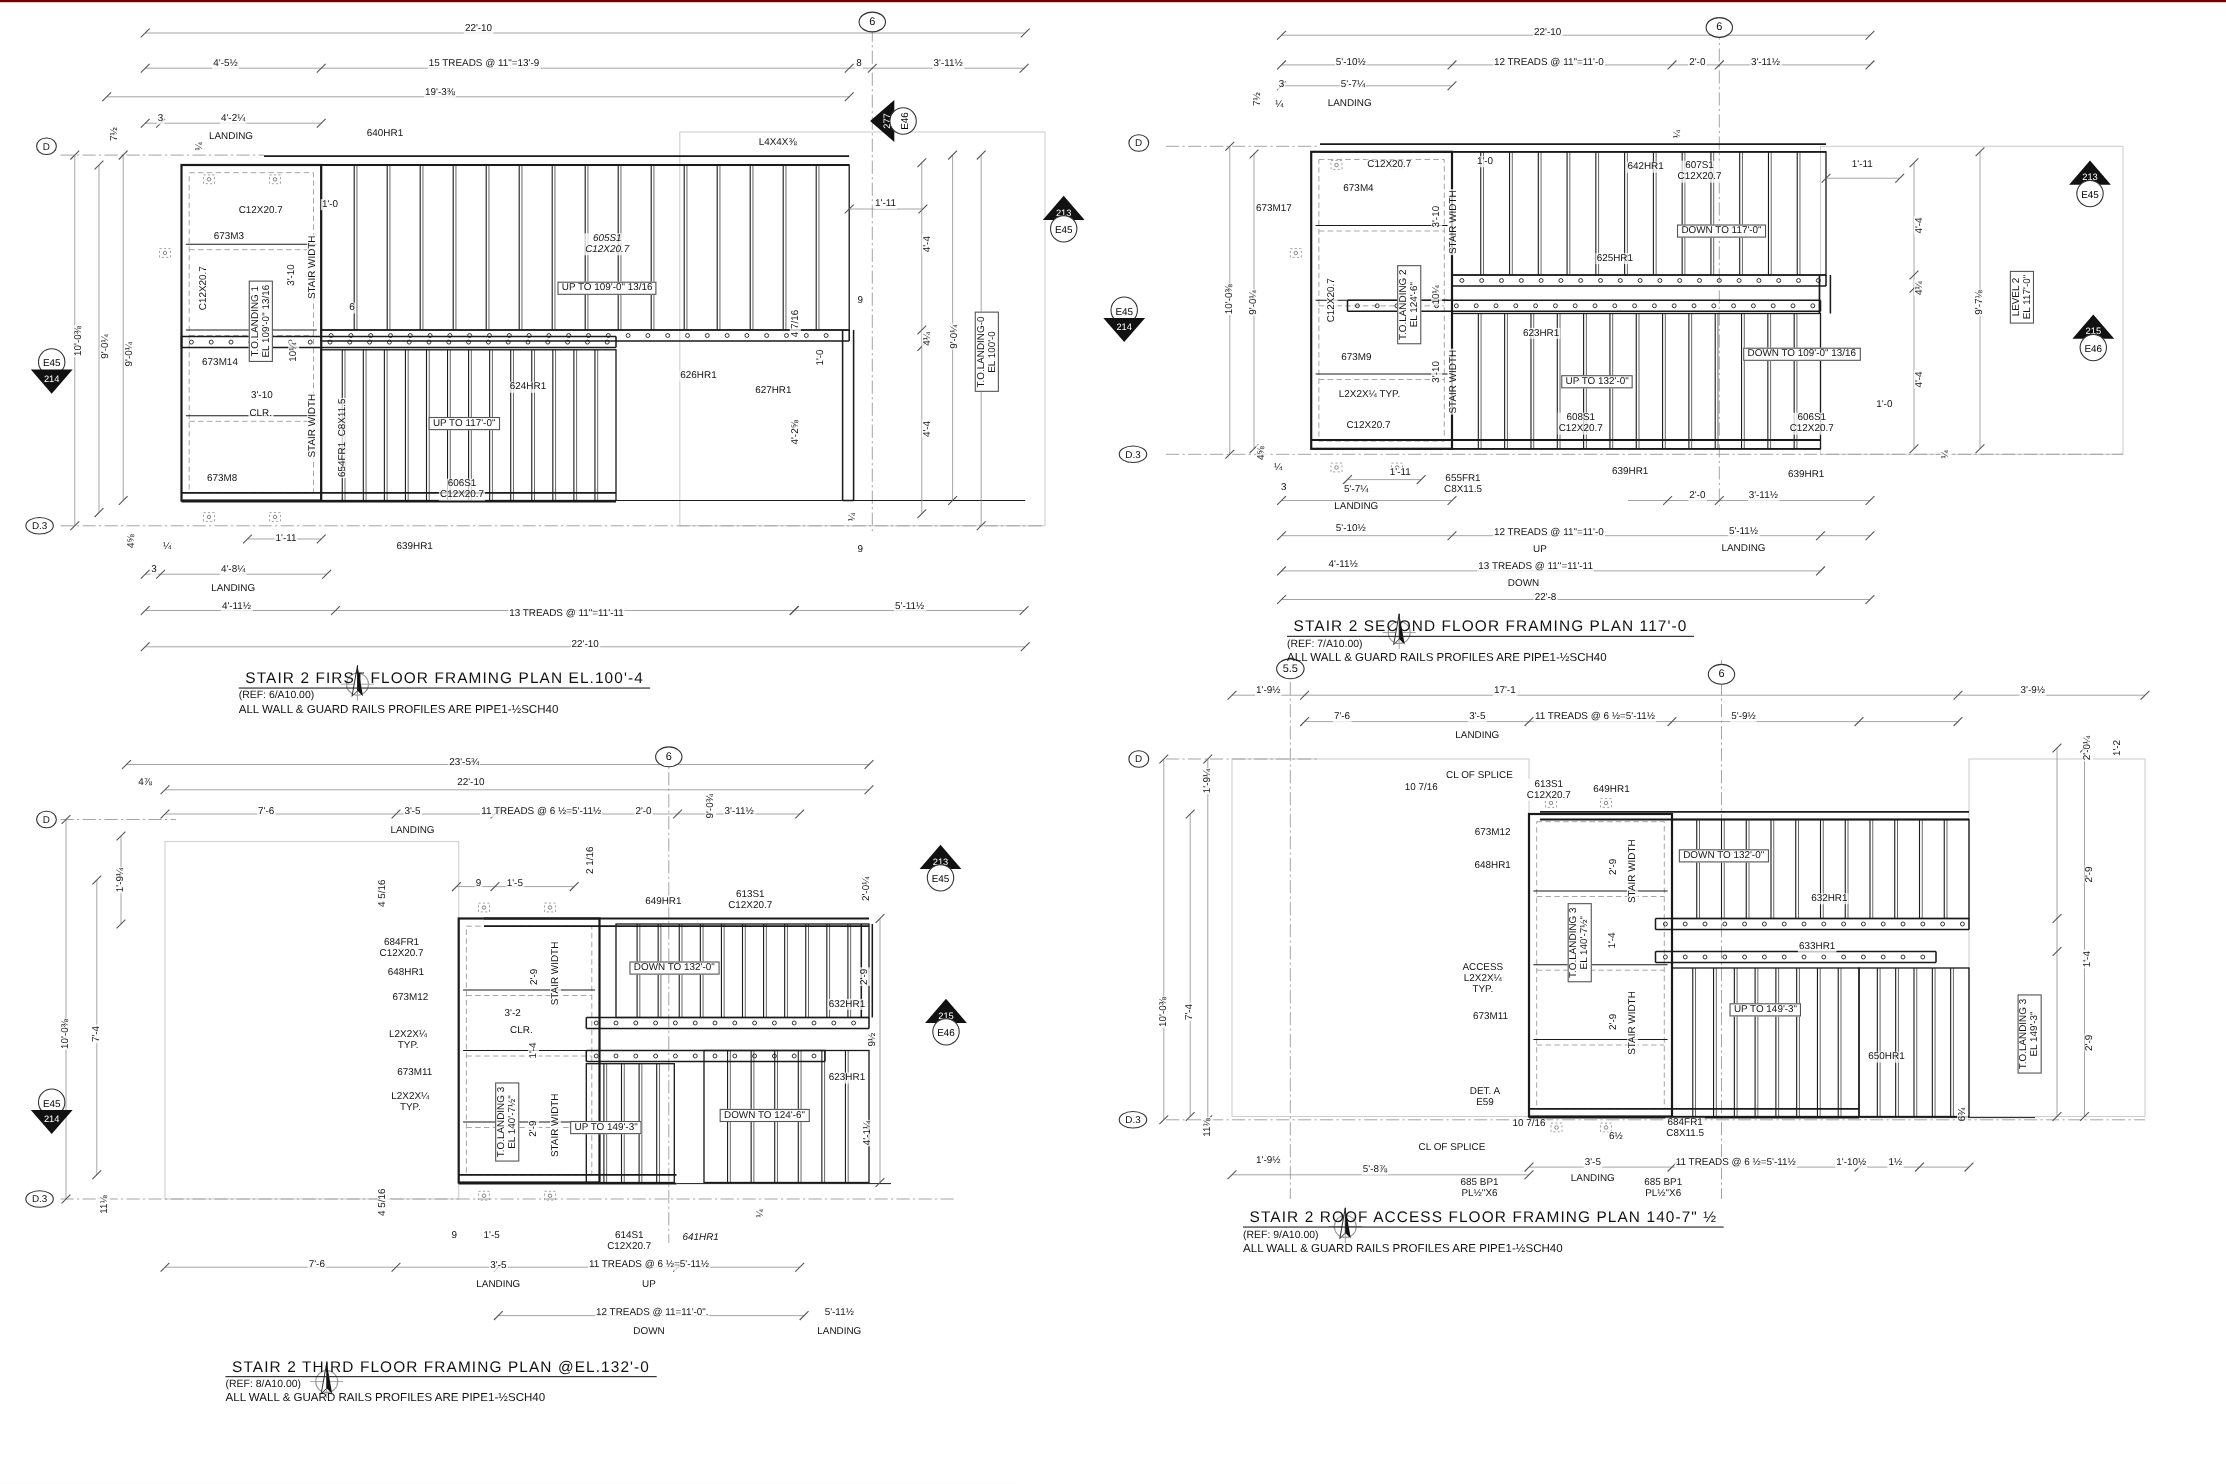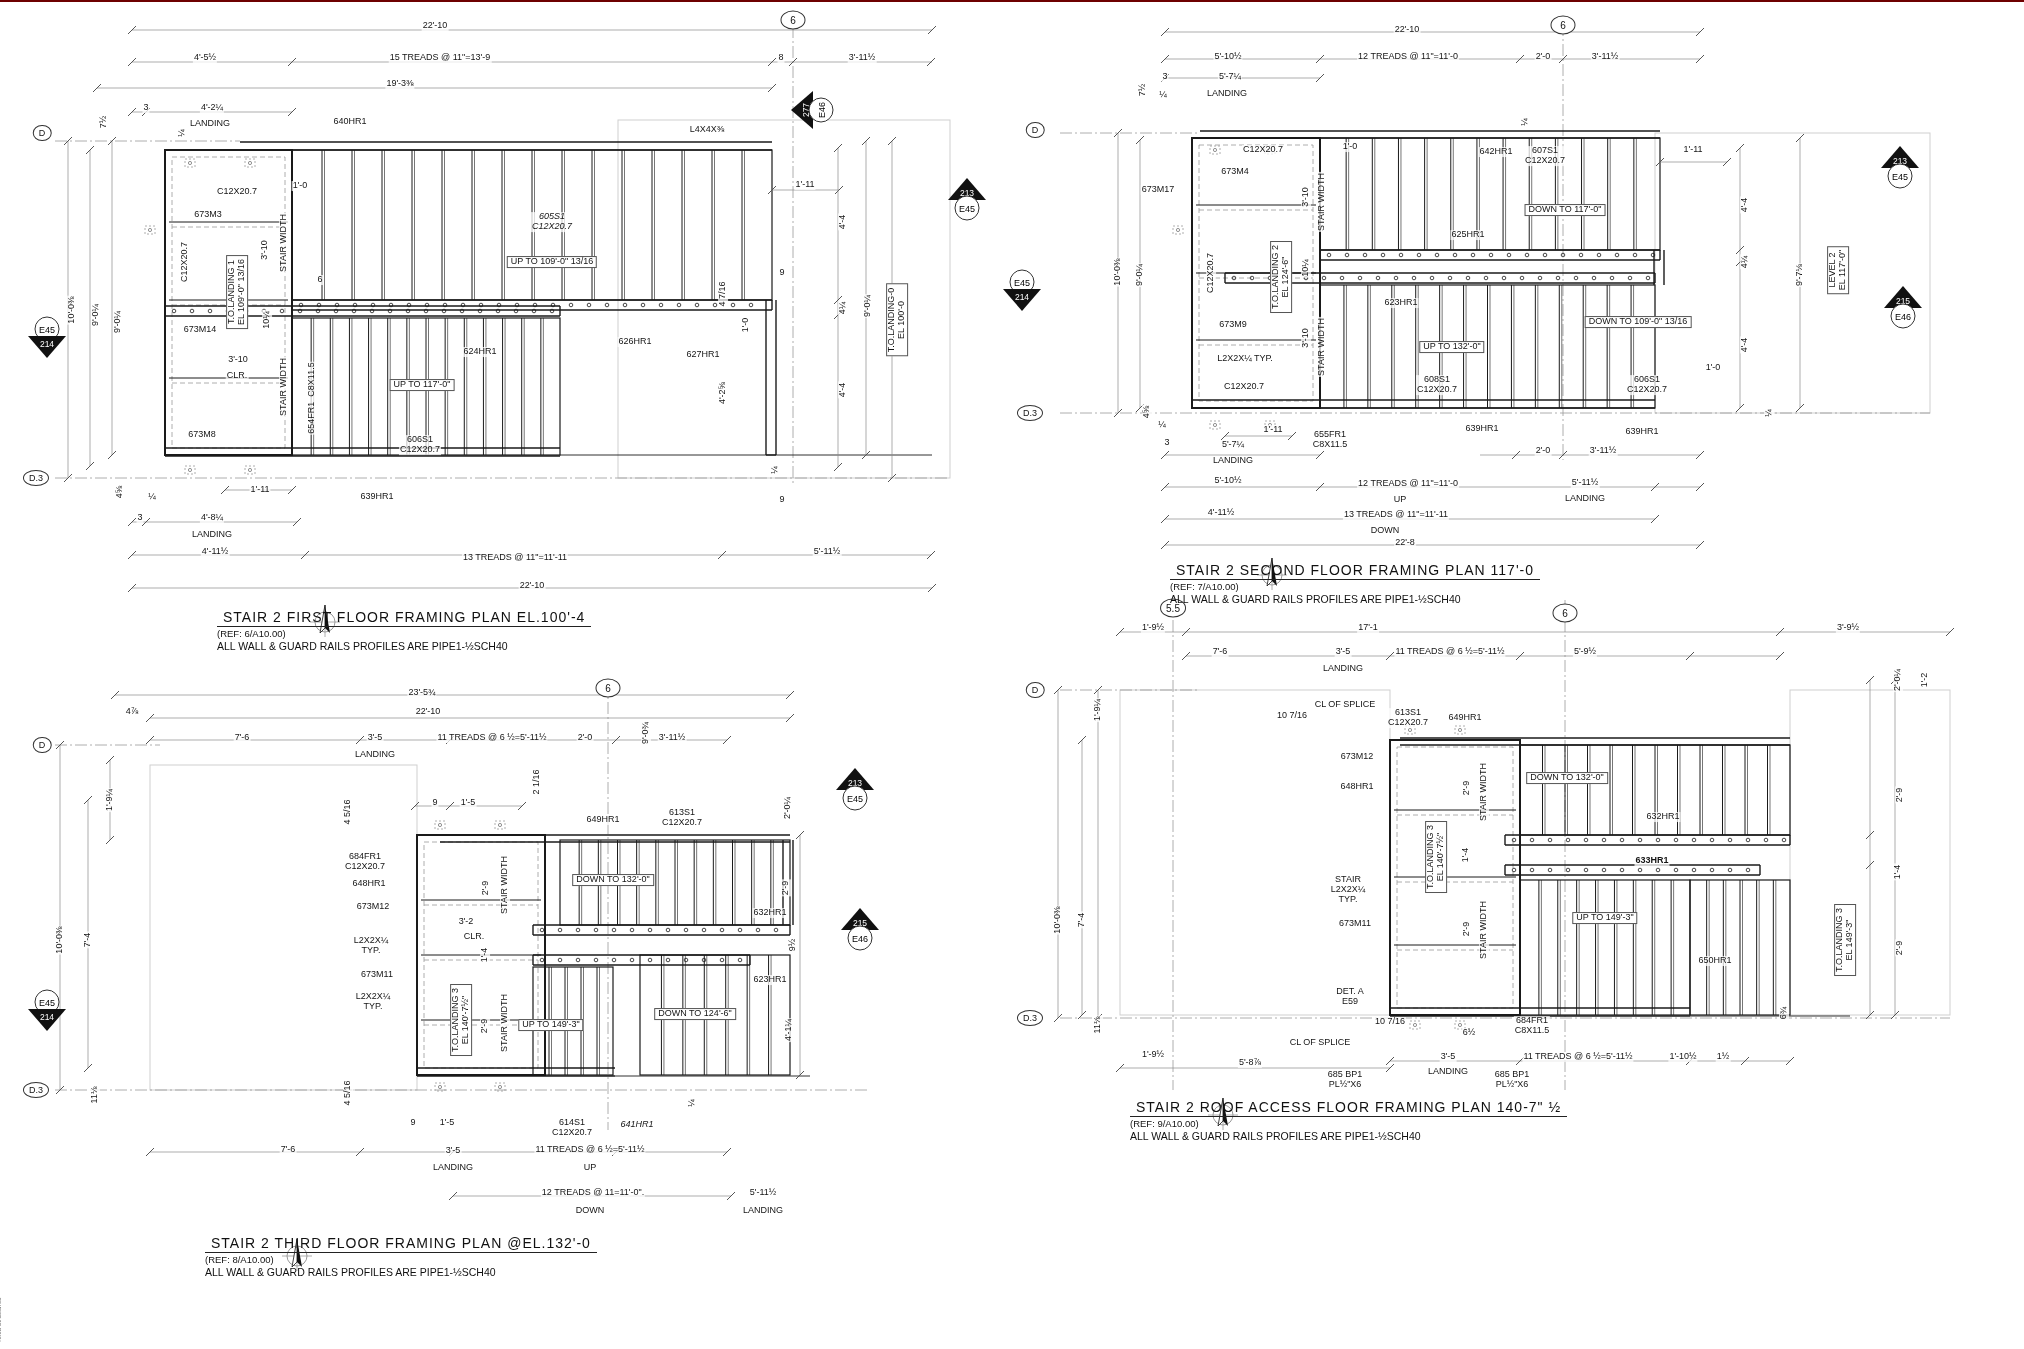--- a/index.html
+++ b/index.html
@@ -1007,25 +1007,25 @@
       <span class="lbl" style="left: 1465px; top: 718px;">649HR1</span>
       <span class="lbl" style="left: 1357px; top: 757px;">673M12</span>
       <span class="lbl" style="left: 1357px; top: 787px;">648HR1</span>
       <span class="lbl b" style="left: 1567px; top: 778px;">DOWN TO 132'-0"</span>
       <span class="lbl" style="left: 1663px; top: 817px;">632HR1</span>
       <span class="lbl r" style="left: 1484px; top: 792px;">STAIR WIDTH</span>
       <span class="lbl r" style="left: 1467px; top: 788px;">2'-9</span>
       <span class="lbl r b" style="left: 1436px; top: 857px;">T.O.LANDING 3
 EL 140'-7½"</span>
       <span class="lbl r" style="left: 1466px; top: 855px;">1'-4</span>
-      <span class="lbl" style="left: 1348px; top: 890px;">STAIR
+      <span class="lbl" style="left: 1348px; top: 890px;">ACCESS
 L2X2X¼
 TYP.</span>
       <span class="lbl" style="left: 1355px; top: 924px;">673M11</span>
-      <span class="lbl" style="left: 1652px; top: 861px; font-weight: bold;">633HR1</span>
+      <span class="lbl" style="left: 1652px; top: 861px;">633HR1</span>
       <span class="lbl b" style="left: 1605px; top: 918px;">UP TO 149'-3"</span>
       <span class="lbl r" style="left: 1484px; top: 930px;">STAIR WIDTH</span>
       <span class="lbl r" style="left: 1467px; top: 929px;">2'-9</span>
       <span class="lbl" style="left: 1715px; top: 961px;">650HR1</span>
       <span class="lbl" style="left: 1350px; top: 997px;">DET. A
 E59</span>
       <span class="lbl" style="left: 1390px; top: 1022px;">10 7/16</span>
       <span class="lbl" style="left: 1469px; top: 1033px;">6½</span>
       <span class="lbl" style="left: 1532px; top: 1026px;">684FR1
 C8X11.5</span>

